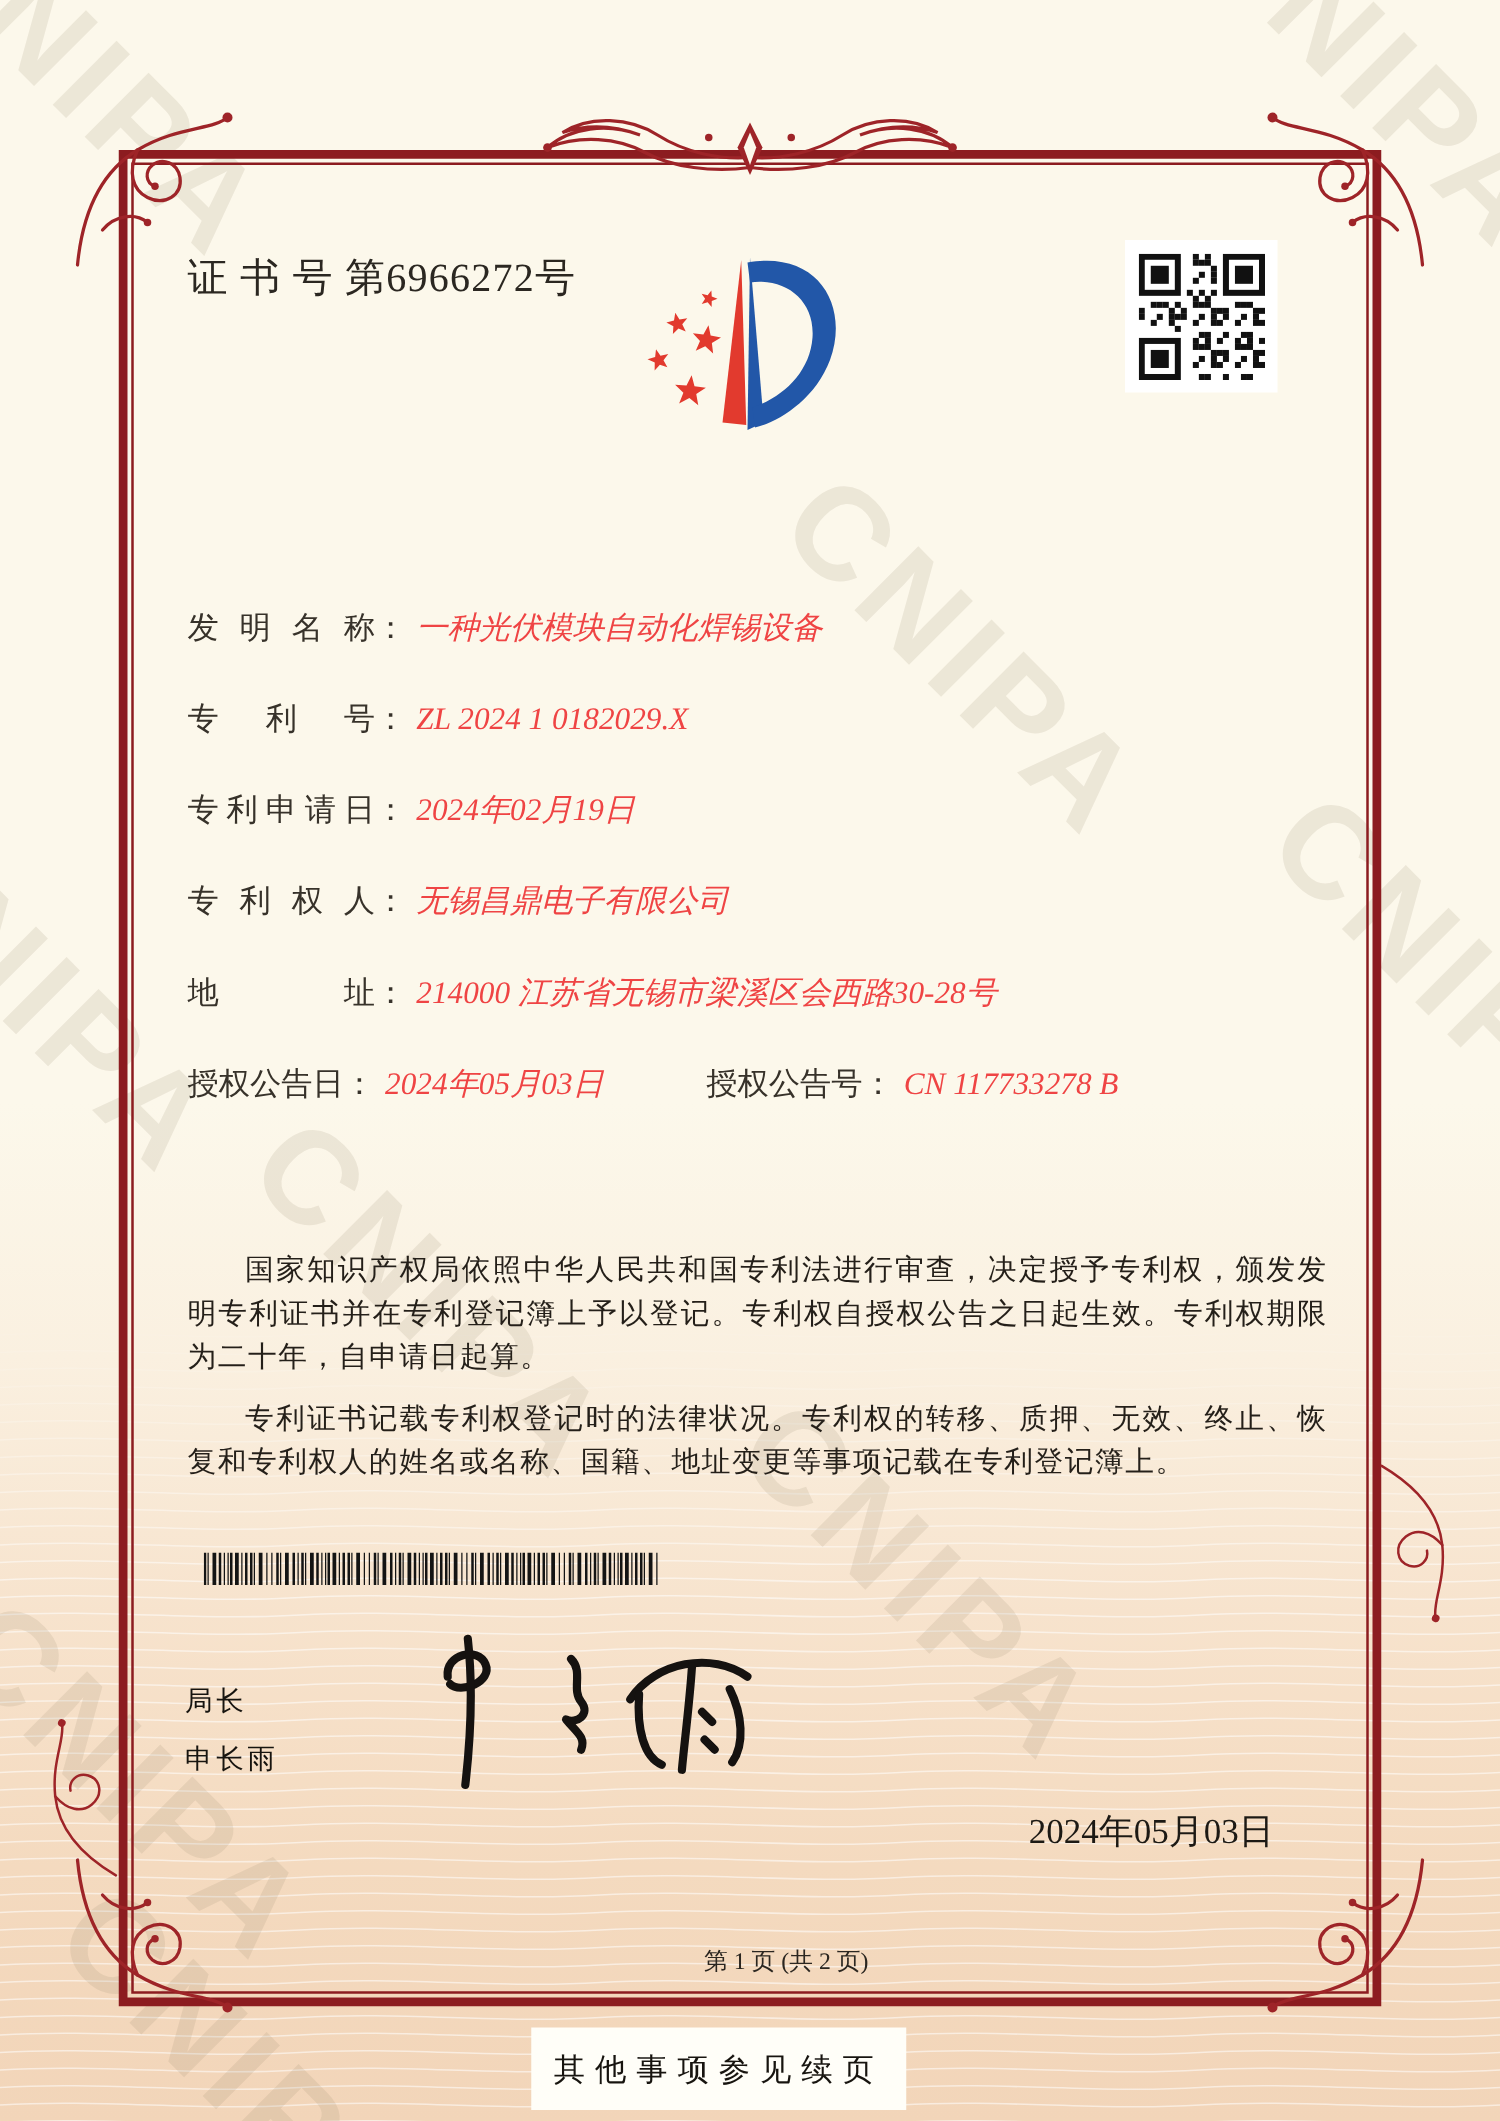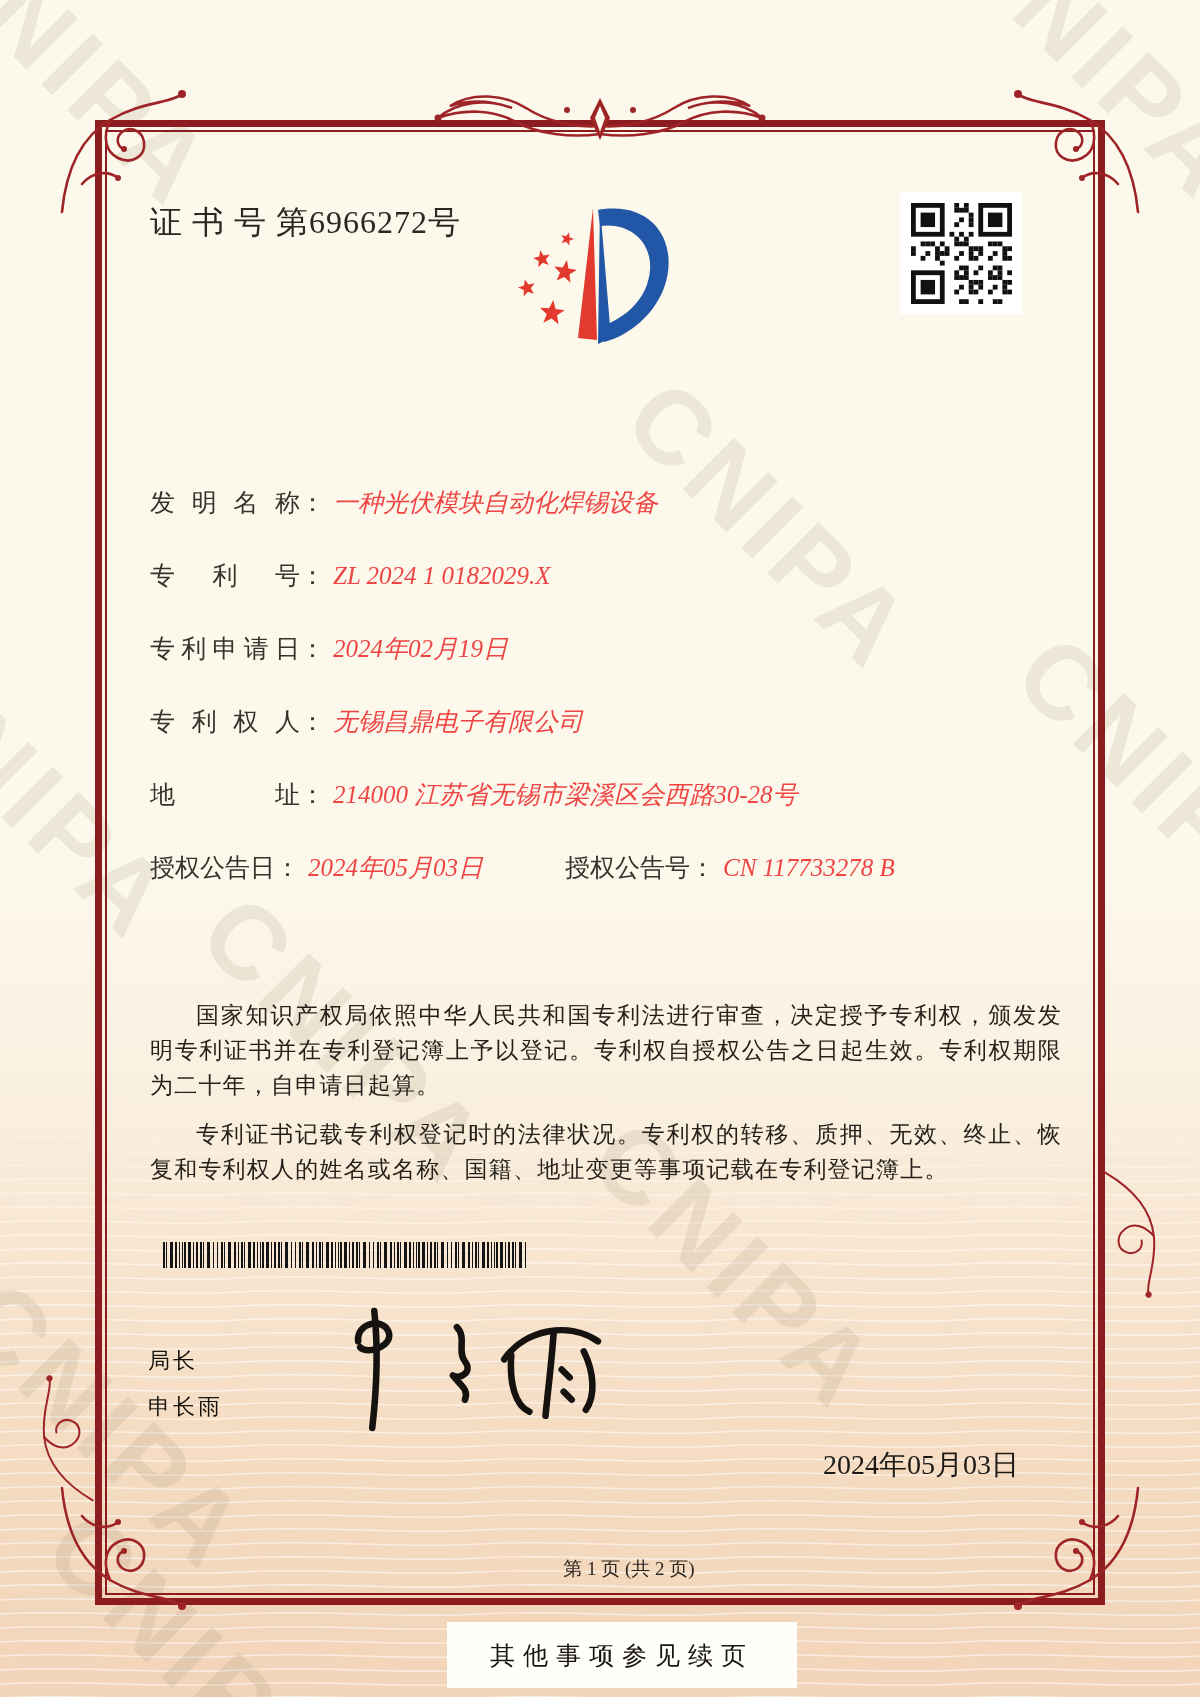--- a/index.html
+++ b/index.html
@@ -36,21 +36,21 @@
          text-align:justify;letter-spacing:1.2px;color:#241f19;}
   .paras p{margin:0 0 14px 0;text-indent:2em;}
   .barcode{position:absolute;left:163px;top:1242px;width:368px;height:26px;}
   .barcode rect{fill:#141414;}
   .signer{position:absolute;left:148px;font-family:"Liberation Sans","DejaVu Sans",sans-serif;
           font-size:22px;color:#17140f;letter-spacing:3px;}
   .sig{position:absolute;left:338px;top:1306px;width:272px;height:128px;}
   .sig path{fill:none;stroke:#151210;stroke-width:6.5;stroke-linecap:round;stroke-linejoin:round;}
   .issue-date{position:absolute;left:823px;top:1446px;font-size:28px;color:#1c1914;}
   .page-ind{position:absolute;left:0;top:1556px;width:100%;text-align:center;font-size:19px;color:#2b2620;margin-left:29px;}
-  .footer-note{position:absolute;left:447px;top:1622px;width:350px;height:66px;background:#fffef8;
+  .footer-note{position:absolute;left:425px;top:1622px;width:300px;height:66px;background:#fffef8;
          display:flex;align-items:center;justify-content:center;font-size:25px;
          letter-spacing:8px;color:#17140f;}
   .o-stroke{stroke:#9e2428;fill:none;stroke-width:2.6;stroke-linecap:round;}
   .o-fill{fill:#9e2428;}
 </style>
 </head>
 <body>
 
 <div class="page">
   <div class="bg"></div>

